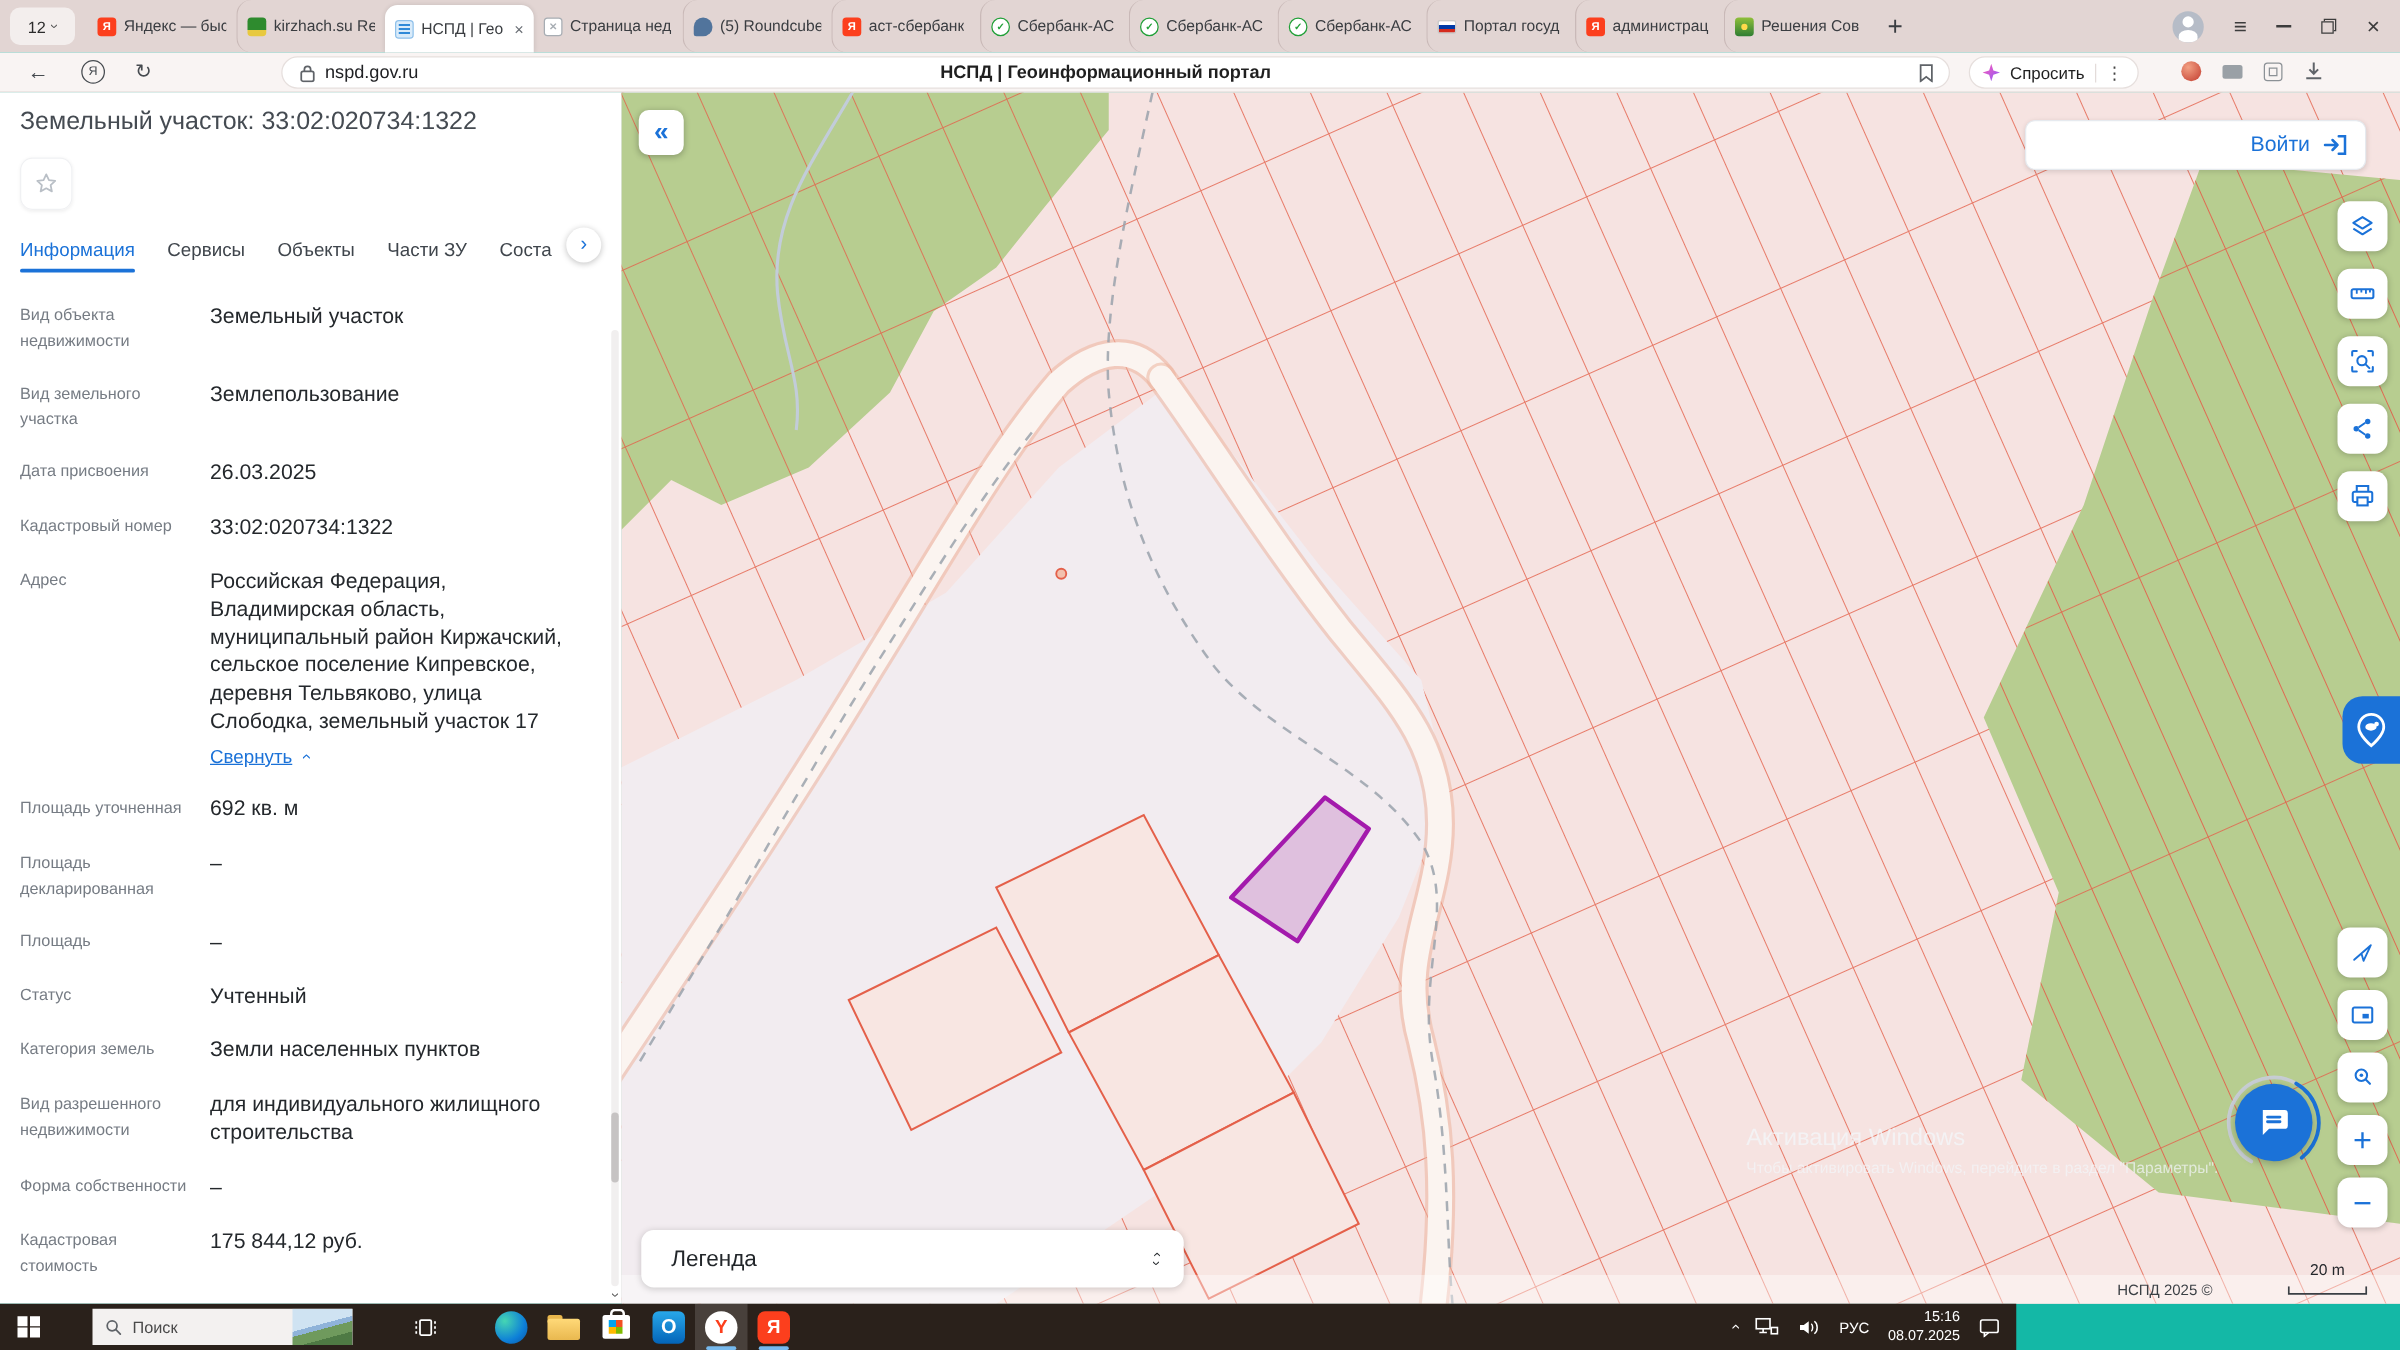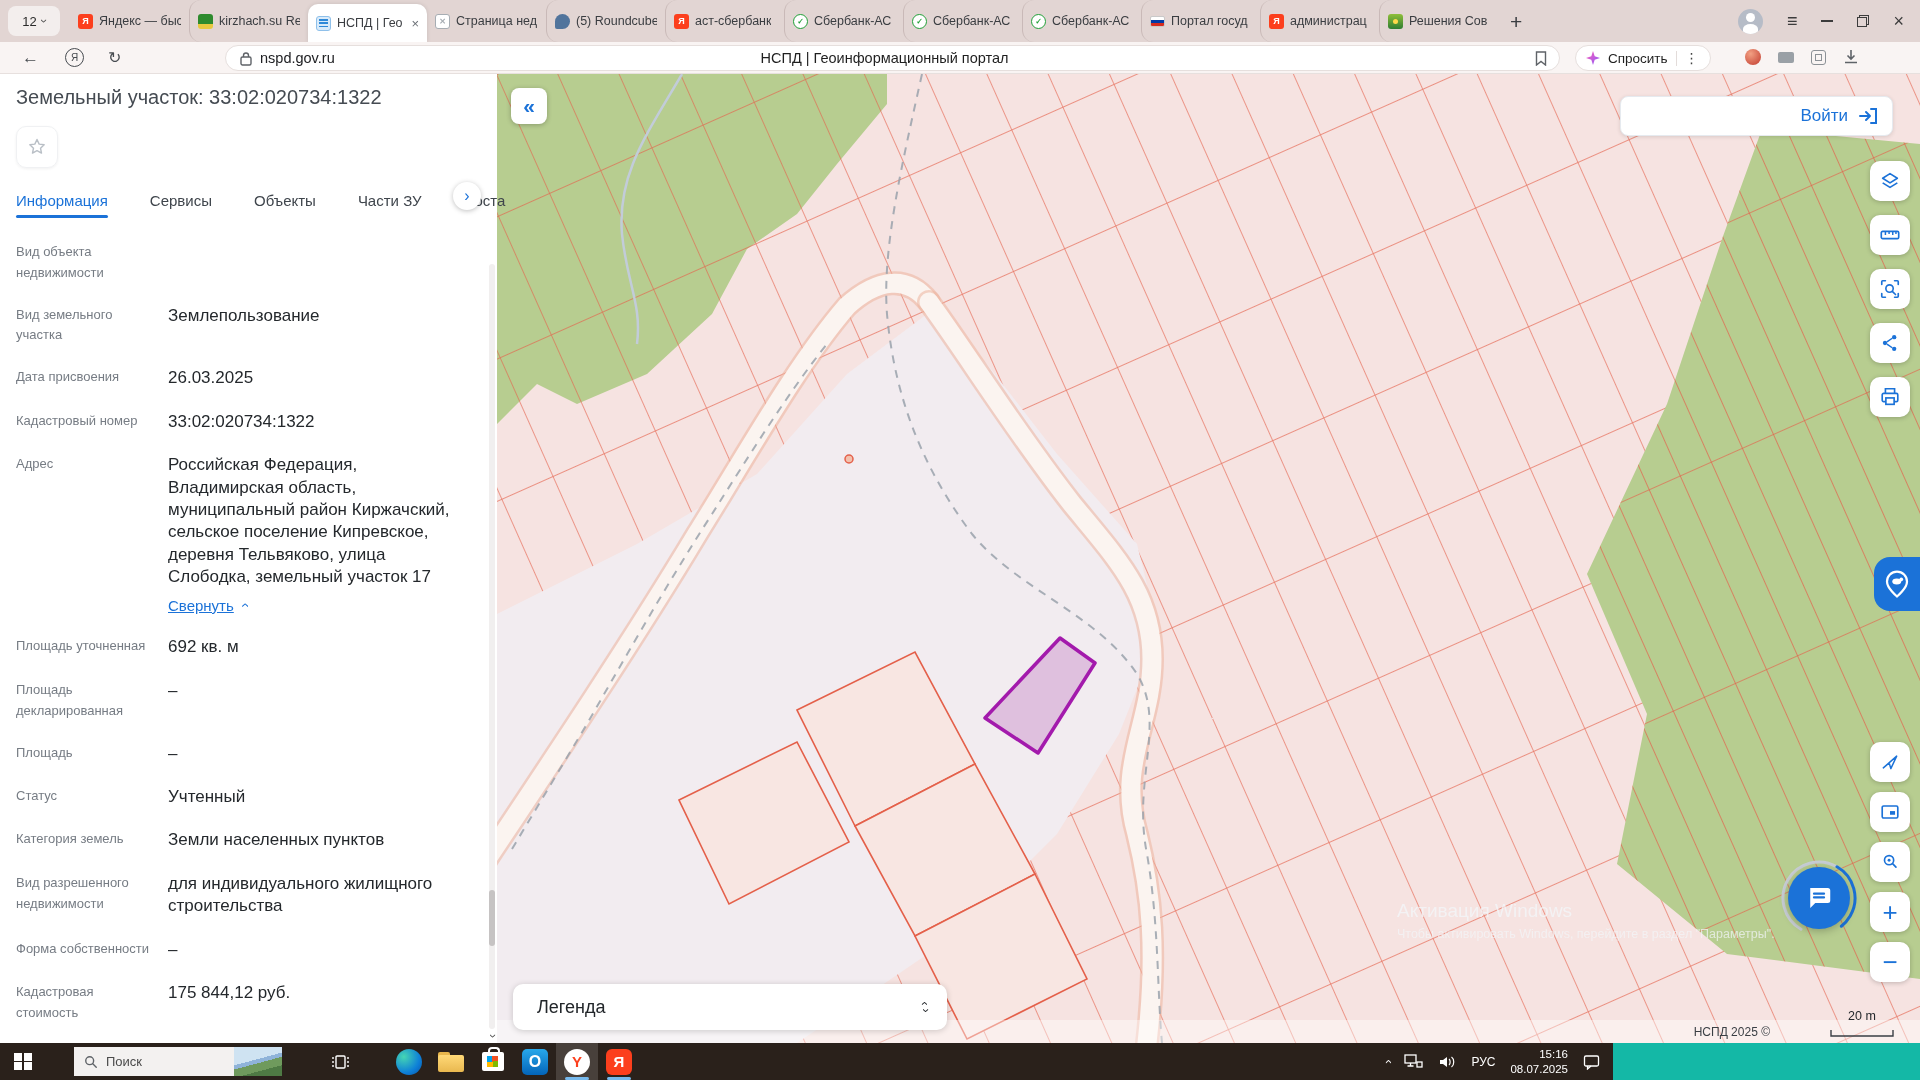--- a/index.html
+++ b/index.html
@@ -55,40 +55,40 @@
   .toolbar{position:absolute;left:0;top:42px;width:1920px;height:32px;background:#f9f4f3;
            border-bottom:1px solid #e7e0de;display:flex;align-items:center;}
   .nav-ic{color:#474b50;font-size:17px;line-height:1;}
   .tb-back{margin-left:22px;}
   .ya-circle{margin-left:26px;width:19px;height:19px;border:1.6px solid #474b50;border-radius:50%;
              display:flex;align-items:center;justify-content:center;font-size:10px;color:#474b50;}
   .tb-reload{margin-left:24px;font-size:16px;}
   .omnibox{position:absolute;left:225px;top:3px;width:1335px;height:26px;background:#fff;
            border:1px solid #e6dfdd;border-radius:14px;display:flex;align-items:center;}
   .omni-url{font-size:14.5px;color:#202124;margin-left:8px;}
-  .omni-title{position:absolute;left:0;right:16px;text-align:center;font-size:14.5px;color:#1f1f1f;}
+  .omni-title{position:absolute;left:0;right:16px;text-align:center;font-size:14.5px;color:#1f1f1f;font-weight:bold;}
   .omni-flag{position:absolute;right:12px;top:5px;}
   .ask-pill{position:absolute;left:1575px;top:3px;height:26px;border:1px solid #e6dfdd;
             border-radius:13px;background:#fff;display:flex;align-items:center;gap:8px;padding:0 10px;}
   .ask-label{font-size:13.5px;color:#1f1f1f;}
   .ask-sep{width:1px;height:15px;background:#e3dcda;}
   .ask-dots{font-size:14px;color:#444;letter-spacing:1px;}
   .ext-row{position:absolute;left:1745px;top:7px;display:flex;align-items:center;gap:17px;}
   .ext-red{width:16px;height:16px;border-radius:50%;background:radial-gradient(circle at 35% 30%,#f2a083,#c23b2e);}
   .ext-gray{width:16px;height:11px;border-radius:2px;background:#9aa0a6;}
   .ext-outline{width:15px;height:15px;border:1.6px solid #8c9196;border-radius:3px;position:relative;}
   .ext-outline::before{content:"";position:absolute;left:3px;top:3px;width:5px;height:5px;border:1.4px solid #8c9196;}
 
   
   .sidebar{position:absolute;left:0;top:74px;width:497px;height:969px;background:#fff;z-index:5;}
   .sb-title{position:absolute;left:16px;top:12px;width:450px;font-size:20px;color:#454b52;}
   .star-btn{position:absolute;left:16px;top:52px;width:42px;height:42px;border-radius:10px;
             border:1px solid #f0f1f3;box-shadow:0 1px 3px rgba(0,0,0,.06);
             display:flex;align-items:center;justify-content:center;color:#b9bfc6;}
-  .stabs{position:absolute;left:16px;top:118px;display:flex;gap:42px;}
+  .stabs{position:absolute;left:16px;top:118px;display:flex;gap:26px;}
   .stab{position:relative;font-size:15px;color:#3f454c;white-space:nowrap;}
   .stab.active{color:var(--accent,#1b72d8);}
   .stab.active::after{content:"";position:absolute;left:0;right:0;bottom:-9px;height:3px;
                       background:var(--accent,#1b72d8);border-radius:2px;}
   .stab-more{position:absolute;left:453px;top:108px;width:28px;height:28px;border-radius:50%;
              background:#fff;box-shadow:0 1px 5px rgba(0,0,0,.25);display:flex;align-items:center;
              justify-content:center;color:var(--accent,#1b72d8);font-size:16px;}
   .fields{position:absolute;left:16px;top:168px;right:30px;}
   .frow{display:flex;margin-bottom:21px;}
   .flabel{width:152px;flex:none;padding-right:10px;font-size:13px;color:#767c84;line-height:1.6;}
@@ -311,20 +311,21 @@
       <span class="stab">Сервисы</span>
       <span class="stab">Объекты</span>
       <span class="stab">Части ЗУ</span>
       <span class="stab">Соста</span>
     </div>
     <div class="stab-more">›</div>
 
     <div class="fields">
       <div class="frow">
         <div class="flabel">Вид объекта недвижимости</div>
+        <div class="fvalue">Земельный участок</div>
       </div>
       <div class="frow">
         <div class="flabel">Вид земельного участка</div>
         <div class="fvalue">Землепользование</div>
       </div>
       <div class="frow">
         <div class="flabel">Дата присвоения</div>
         <div class="fvalue">26.03.2025</div>
       </div>
       <div class="frow">

